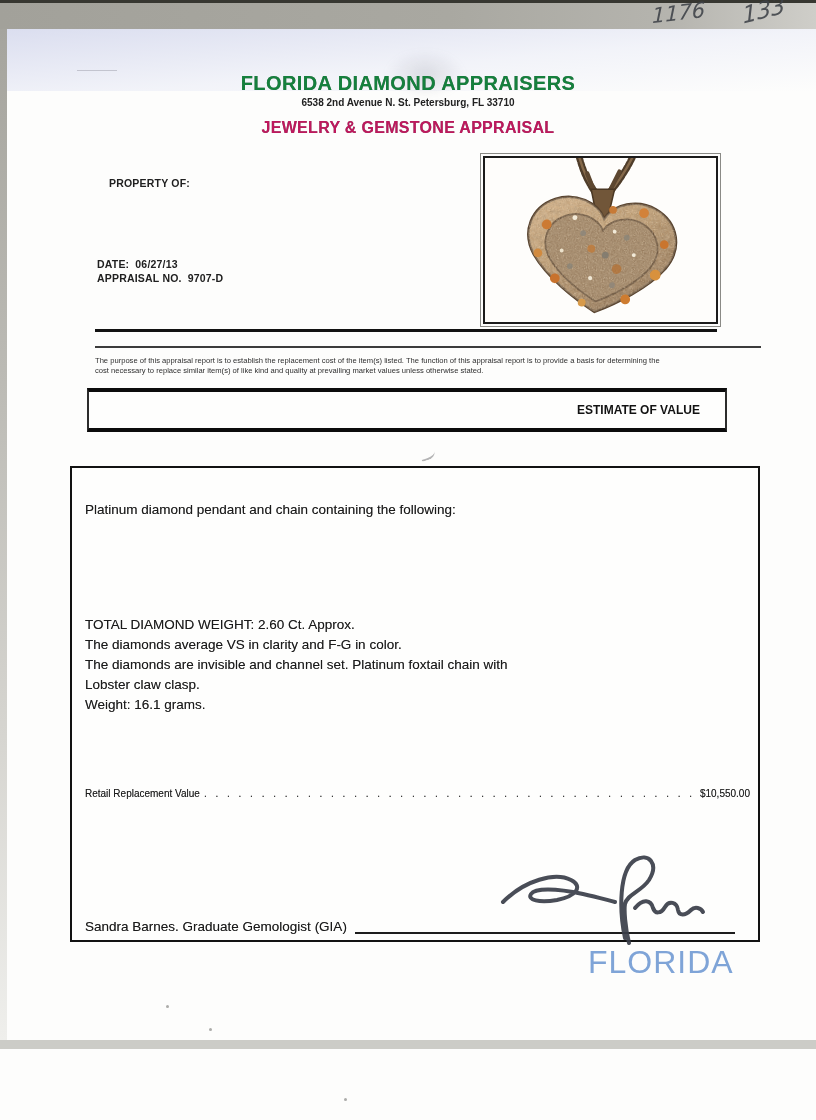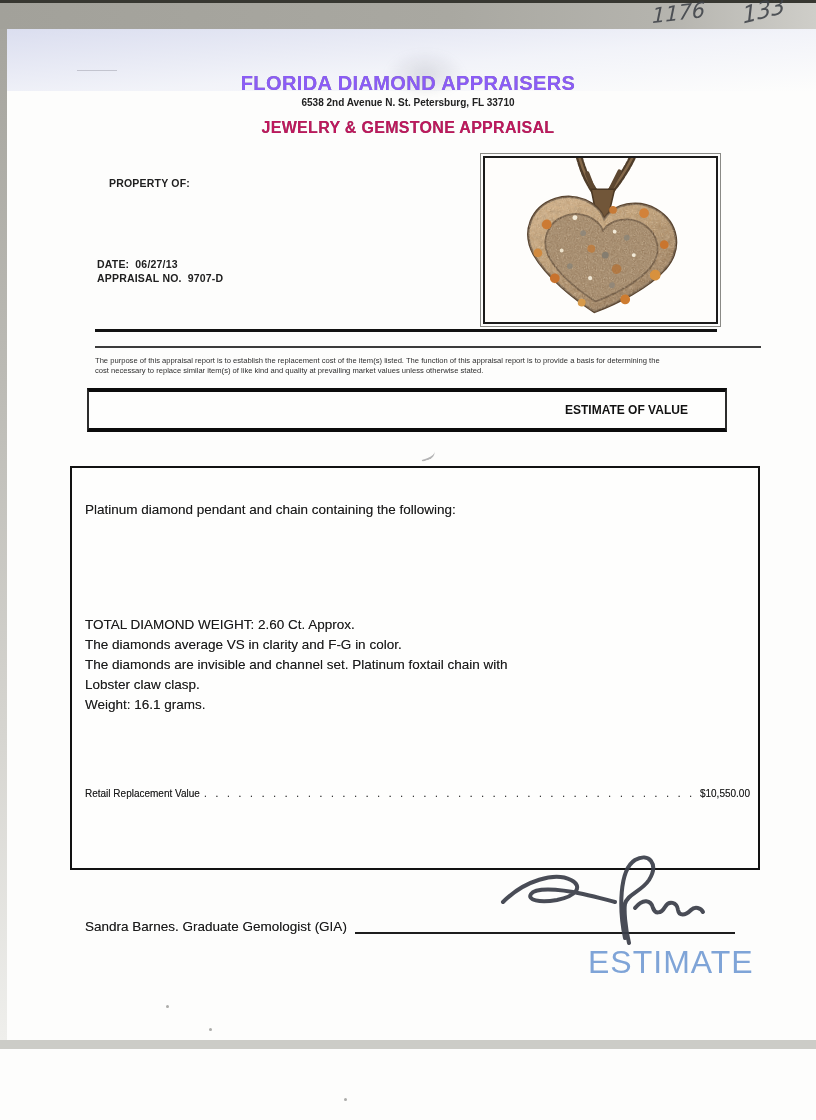--- a/index.html
+++ b/index.html
@@ -29,21 +29,21 @@
     border-radius:60% 40% 0 0;transform:rotate(12deg);}
   .speck{width:3px;height:3px;border-radius:50%;background:#6a6a66;opacity:.55;}
 
   
   .handwriting{font-family:"DejaVu Sans", sans-serif;font-style:italic;color:#3e4248;opacity:.88;}
   .hw-left{left:652px;top:1px;font-size:21px;transform:rotate(-7deg) skewX(-8deg);}
   .hw-right{left:742px;top:-3px;font-size:23px;transform:rotate(-14deg) skewX(-10deg);}
 
   
   .company{left:0;top:72px;width:816px;text-align:center;font-size:20px;font-weight:700;
-    letter-spacing:.4px;color:#8b5cf6;text-shadow:0 0 .4px rgba(0,0,0,.5);}
+    letter-spacing:.4px;color:#15803d;text-shadow:0 0 .4px rgba(0,0,0,.5);}
   .address{left:0;top:97px;width:816px;text-align:center;font-size:10px;font-weight:700;color:#222;}
   .doc-title{left:0;top:119px;width:816px;text-align:center;font-size:16px;font-weight:700;
     letter-spacing:.3px;color:#be185d;text-shadow:0 0 .4px rgba(0,0,0,.5);}
 
   
   .meta-label{font-size:10.5px;font-weight:700;color:#202020;letter-spacing:.2px;}
   .property-of{left:97px;top:177px;padding-left:12px;}
   .date-row{left:97px;top:258px;}
   .appraisal-row{left:97px;top:272px;}
   .meta-value{margin-left:6px;font-weight:700;}
@@ -56,24 +56,24 @@
   .line-a{left:95px;top:329px;width:622px;height:3px;background:#121212;}
   .line-b{left:95px;top:346px;width:666px;height:2px;background:#3c3c3c;}
   .disclaimer{left:95px;top:356px;width:622px;font-size:7.6px;line-height:9.6px;color:#2e2e2e;
     white-space:pre-line;}
 
   
   .header-box{left:87px;top:388px;width:640px;height:44px;box-sizing:border-box;
     border-top:4px solid #0c0c0c;border-bottom:4px solid #0c0c0c;
     border-left:2px solid #2c2c2c;border-right:2px solid #2c2c2c;background:#fefefd;}
   .col-desc{position:absolute;left:10px;top:0;line-height:36px;font-size:12px;font-weight:700;color:#121212;}
-  .col-est{position:absolute;left:476px;top:0;line-height:36px;font-size:12px;font-weight:700;color:#121212;}
-
-  
-  .main-box{left:70px;top:466px;width:690px;height:404px;box-sizing:border-box;
+  .col-est{position:absolute;left:488px;top:0;line-height:36px;font-size:12px;font-weight:700;color:#121212;}
+
+  
+  .main-box{left:70px;top:466px;width:690px;height:476px;box-sizing:border-box;
     border:2.5px solid #121212;background:#fefefd;}
   .body-text{position:absolute;left:13px;font-size:13.5px;line-height:20px;color:#1b1b1b;
     white-space:pre-line;text-shadow:0 0 .3px rgba(0,0,0,.45);}
   .p1{top:18px;}
   .p2{top:56px;}
   .p3{top:133px;}
   .retail-row{position:absolute;left:13px;right:8px;top:320px;display:flex;align-items:baseline;
     font-size:10px;color:#1b1b1b;text-shadow:0 0 .3px rgba(0,0,0,.45);}
   .retail-label{white-space:nowrap;}
   .leader{flex:1;overflow:hidden;white-space:nowrap;letter-spacing:3px;padding:0 4px;color:#2a2a2a;}
@@ -222,15 +222,15 @@
 
     <svg class="signature-svg" viewBox="0 0 225 95">
       <g fill="none" stroke="#3a3e49" stroke-width="4" stroke-linecap="round" opacity="0.92">
         <path d="M6,52 C 28,30 58,22 74,30 C 86,36 80,46 60,50 C 42,53 30,50 34,44 C 38,38 58,38 86,44 C 100,47 110,50 118,52"></path>
         <path d="M128,88 C 122,60 122,20 138,10 C 152,2 162,14 152,30 C 144,42 130,44 128,54 C 127,60 128,76 132,93"></path>
         <path d="M138,58 C 146,48 154,50 156,58 C 158,64 164,64 168,57 C 172,50 180,52 181,60 C 182,66 188,66 194,60 C 198,56 204,58 206,62"></path>
       </g>
     </svg>
   </div>
 
-  <div class="abs original-stamp">ESTIMATE</div>
+  <div class="abs original-stamp">FLORIDA</div>
 
 </div>
 
 </body></html>

